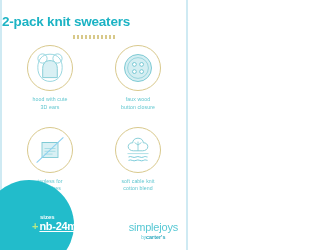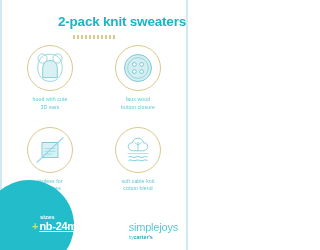--- a/index.html
+++ b/index.html
@@ -12,21 +12,21 @@
   }
   .card{
     position:absolute;inset:0;
     background:#ffffff;
     border-left:2px solid #cfeaf3;
     border-right:2px solid #cfeaf3;
     box-sizing:border-box;
     display:flex;flex-direction:column;
   }
   .title{
-    text-align:right;
+    text-align:left;
     color:#1cb3c4;
     font-size:13.5px;
     font-weight:bold;
     letter-spacing:-0.2px;
     margin-top:14px;
   }
   .dots{
     display:flex;justify-content:center;gap:2px;
     margin-top:6px;
   }
@@ -72,21 +72,21 @@
     position:absolute;left:30px;bottom:18px;
     color:#ffffff;
     line-height:1;
   }
   .badge-sizes{font-size:6px;font-weight:bold;display:block;margin-left:8px;}
   .badge-size-row{display:flex;align-items:baseline;gap:1px;margin-top:1px;}
   .badge-plus{color:#b8e986;font-size:11px;font-weight:bold;}
   .badge-range{color:#ffffff;font-size:11px;font-weight:bold;letter-spacing:-0.3px;text-decoration:underline;}
   .logo{
     position:absolute;right:8px;bottom:10px;
-    text-align:left;
+    text-align:center;
     margin-top:44px;
   }
   .logo-main{
     color:#57c8d4;font-size:11px;letter-spacing:-0.2px;white-space:nowrap;
   }
   .logo-main b{font-weight:normal;}
   .logo-sub{
     margin-top:1px;font-size:4.6px;color:#57c8d4;white-space:nowrap;
   }
   .logo-sub b{color:#2aa7bd;font-weight:bold;font-size:5.4px;}

